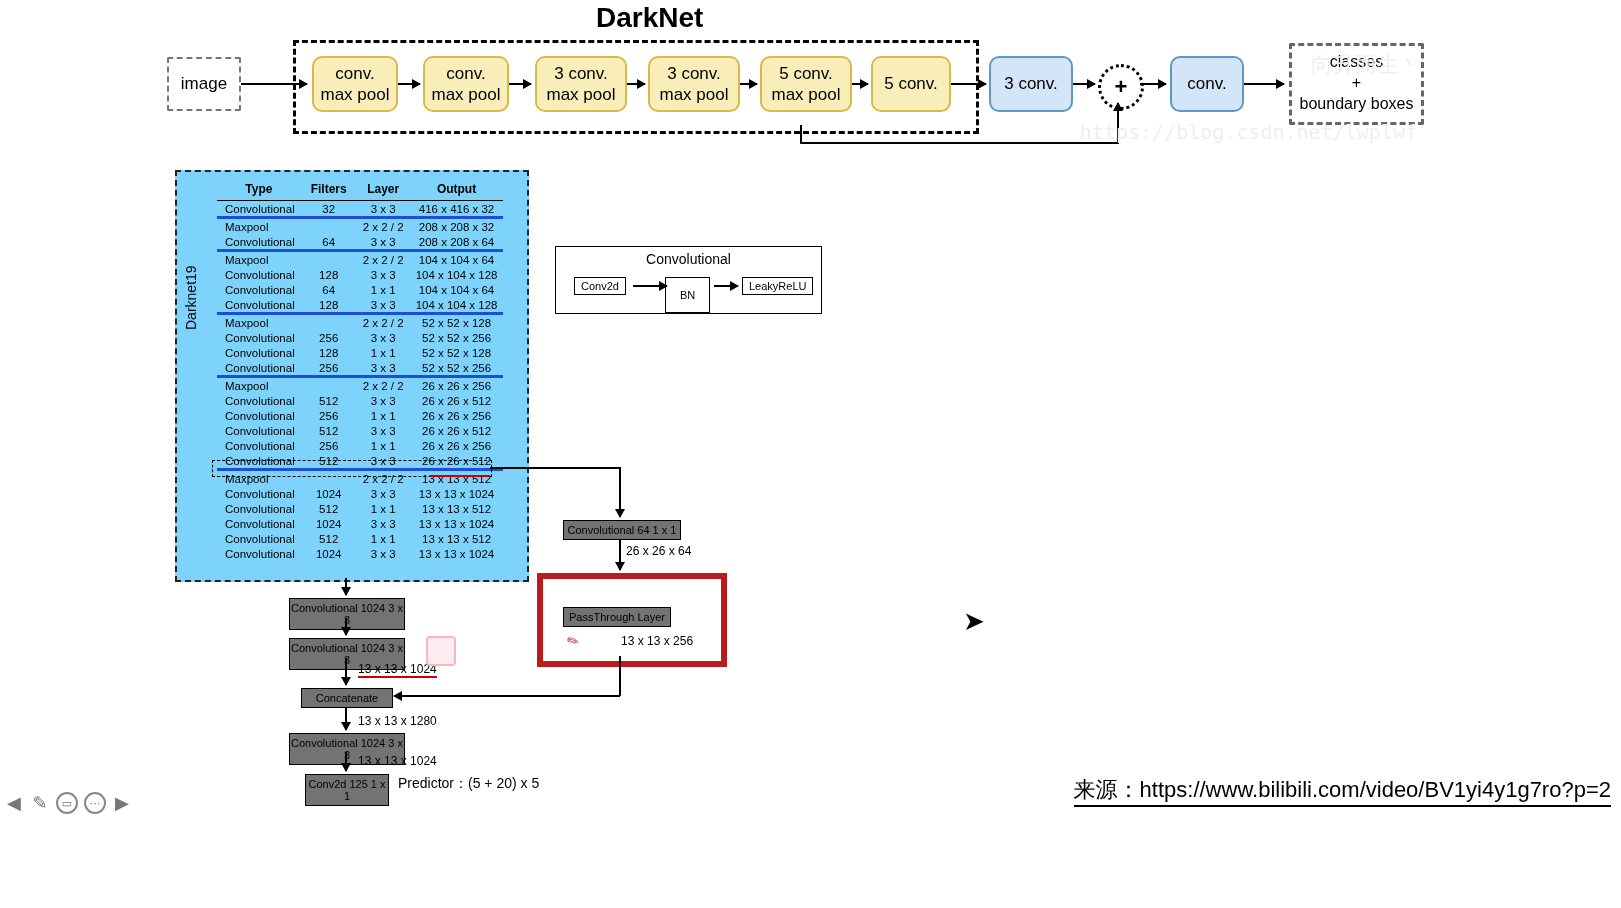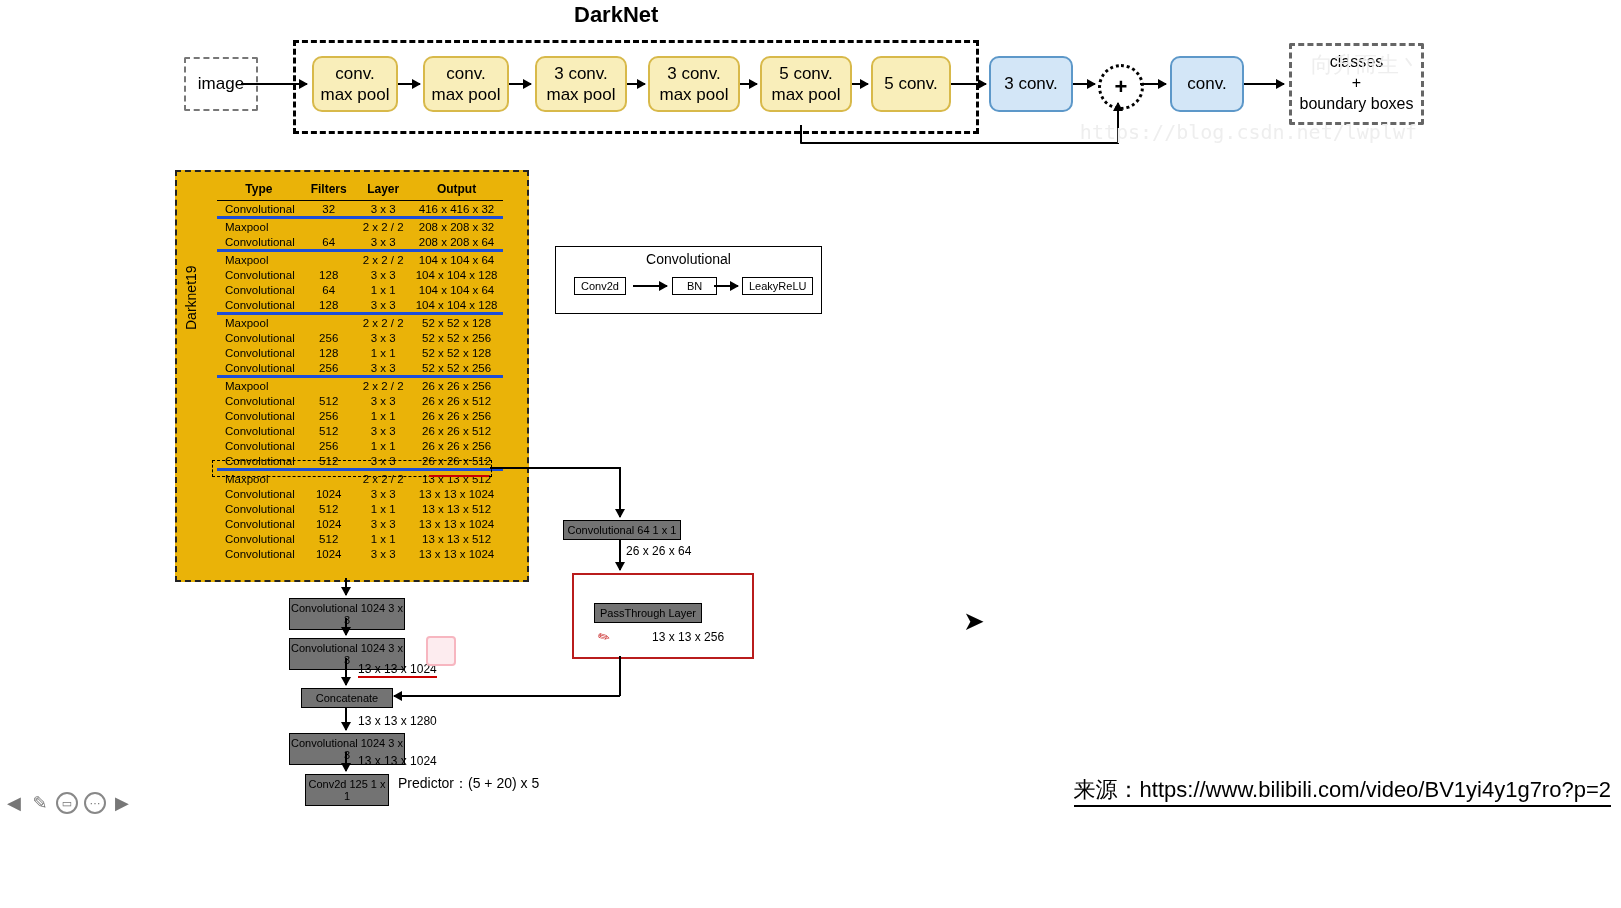--- a/index.html
+++ b/index.html
@@ -1,56 +1,56 @@
 <!DOCTYPE html>
 <html><head>
 <meta charset="utf-8">
 <style>
   html,body{margin:0;padding:0;font-family:Arial,Helvetica,sans-serif;background:#fff;width:1621px;height:908px;position:relative;overflow:hidden}
-  .title{position:absolute;left:574px;top:2px;font-size:22px;font-weight:bold}
+  .title{position:absolute;left:596px;top:2px;font-size:28px;font-weight:bold}
   .dashed{border:2px dashed #777;border-radius:2px;box-sizing:border-box}
   .block{position:absolute;display:flex;align-items:center;justify-content:center;text-align:center;font-size:17px;line-height:1.25;box-sizing:border-box}
   .yellow{background:#f9eeba;border:2px solid #d8b94a;border-radius:10px}
   .blue{background:#d3e6f7;border:2px solid #5d98c9;border-radius:10px}
   .darknet-box{position:absolute;left:293px;top:40px;width:680px;height:88px;border:3px dashed #000}
   .outbox{position:absolute;left:1289px;top:43px;width:135px;height:82px;border:3px dashed #666;font-size:16px;text-align:center;padding-top:6px;line-height:1.3}
   .arrow{position:absolute;height:2px;background:#000}
   .arrow::after{content:"";position:absolute;right:-1px;top:-4px;border-left:9px solid #000;border-top:5px solid transparent;border-bottom:5px solid transparent}
   .varrow{position:absolute;width:2px;background:#000}
   .varrow::after{content:"";position:absolute;left:-4px;bottom:-1px;border-top:9px solid #000;border-left:5px solid transparent;border-right:5px solid transparent}
   .plus{position:absolute;left:1098px;top:64px;width:40px;height:40px;border:3px dotted #000;border-radius:50%;display:flex;align-items:center;justify-content:center;font-size:22px;font-weight:bold}
-  .table-wrap{position:absolute;left:175px;top:170px;width:350px;height:408px;border:2px dashed #222;background:#eab308;font-size:12px}
+  .table-wrap{position:absolute;left:175px;top:170px;width:350px;height:408px;border:2px dashed #222;background:#7dd3fc;font-size:12px}
   .vlabel{position:absolute;left:183px;top:330px;transform:rotate(-90deg);transform-origin:left top;font-size:14px;font-weight:500}
   table{border-collapse:collapse;margin-left:40px;margin-top:6px;font-size:12px}
   th{font-weight:bold;text-align:center;padding:4px 10px;border-bottom:1px solid #000}
   td{padding:1.5px 6px;text-align:center;font-size:11.5px}
   td:first-child{text-align:left;padding-left:8px}
   .rowline td{border-top:3px solid #1d4ed8}
   .smallbox{position:absolute;border:1px solid #000;background:#737373;font-size:11px;text-align:center;padding:3px 0;box-sizing:border-box}
   .convdiag{position:absolute;left:555px;top:246px;width:265px;height:66px;border:1px solid #000}
   .convdiag .t{position:absolute;top:4px;left:0;right:0;text-align:center;font-size:14px}
   .cbox{position:absolute;border:1px solid #000;font-size:11px;padding:2px 6px;background:#fff}
-  .ptbox{position:absolute;left:572px;top:573px;width:178px;height:82px;border:2px solid #b91c1c}
+  .ptbox{position:absolute;left:537px;top:573px;width:178px;height:82px;border:6px solid #b91c1c}
   .toolbar{position:absolute;left:4px;top:792px;display:flex;gap:6px;align-items:center}
   .ticon{width:20px;height:20px;display:flex;align-items:center;justify-content:center;font-size:18px;color:#777}
   .circ{border:2px solid #888;border-radius:50%;width:18px;height:18px;font-size:11px}
   .src{position:absolute;right:10px;top:775px;font-size:22px;border-bottom:2px solid #000}
   .watermark1{position:absolute;right:200px;top:50px;font-size:22px;color:#eee;font-family:'Segoe Script',cursive}
   .watermark2{position:absolute;right:204px;top:120px;font-size:20px;color:#eee;font-family:monospace}
   .red-u{border-bottom:2px solid #c00}
   .hl{position:absolute;border:1px dashed #000}
   .cursor{position:absolute;left:963px;top:606px;font-size:26px}
   .fadebox{position:absolute;left:426px;top:636px;width:26px;height:26px;border:2px solid #f7b6c0;background:#fdecef;border-radius:4px}
 </style>
 </head>
 <body>
 
 <div class="title">DarkNet</div>
 
-<div class="block dashed" style="left:184px;top:57px;width:74px;height:54px">image</div>
+<div class="block dashed" style="left:167px;top:57px;width:74px;height:54px">image</div>
 <div class="darknet-box"></div>
 
 <div class="block yellow" style="left:312px;top:56px;width:86px;height:56px;white-space:pre-line">conv.
 max pool</div>
 <div class="block yellow" style="left:423px;top:56px;width:86px;height:56px;white-space:pre-line">conv.
 max pool</div>
 <div class="block yellow" style="left:535px;top:56px;width:92px;height:56px;white-space:pre-line">3 conv.
 max pool</div>
 <div class="block yellow" style="left:648px;top:56px;width:92px;height:56px;white-space:pre-line">3 conv.
 max pool</div>
@@ -234,21 +234,21 @@
       </tbody>
   </table>
 </div>
 <div class="vlabel">Darknet19</div>
 <div class="hl" style="left:212px;top:460px;width:278px;height:15px;border-color:#000"></div>
 <div style="position:absolute;left:429px;top:475px;width:60px;height:2px;background:#c00"></div>
 
 <div class="convdiag">
   <div class="t">Convolutional</div>
   <div class="cbox" style="left:18px;top:30px">Conv2d</div>
-  <div class="cbox" style="left:116px;top:30px;padding:2px 14px">BN</div>
+  <div class="cbox" style="left:109px;top:30px;padding:11px 14px">BN</div>
   <div class="cbox" style="left:186px;top:30px">LeakyReLU</div>
   <div class="arrow" style="left:77px;top:38px;width:34px"></div>
   <div class="arrow" style="left:158px;top:38px;width:24px"></div>
 </div>
 
 <div class="smallbox" style="left:289px;top:598px;width:116px">Convolutional   1024  3 x 3</div>
 <div class="smallbox" style="left:289px;top:638px;width:116px">Convolutional   1024  3 x 3</div>
 <div style="position:absolute;left:358px;top:662px;font-size:12px" class="red-u">13 x 13 x 1024</div>
 <div class="smallbox" style="left:301px;top:688px;width:92px">Concatenate</div>
 <div style="position:absolute;left:358px;top:714px;font-size:12px">13 x 13 x 1280</div>

